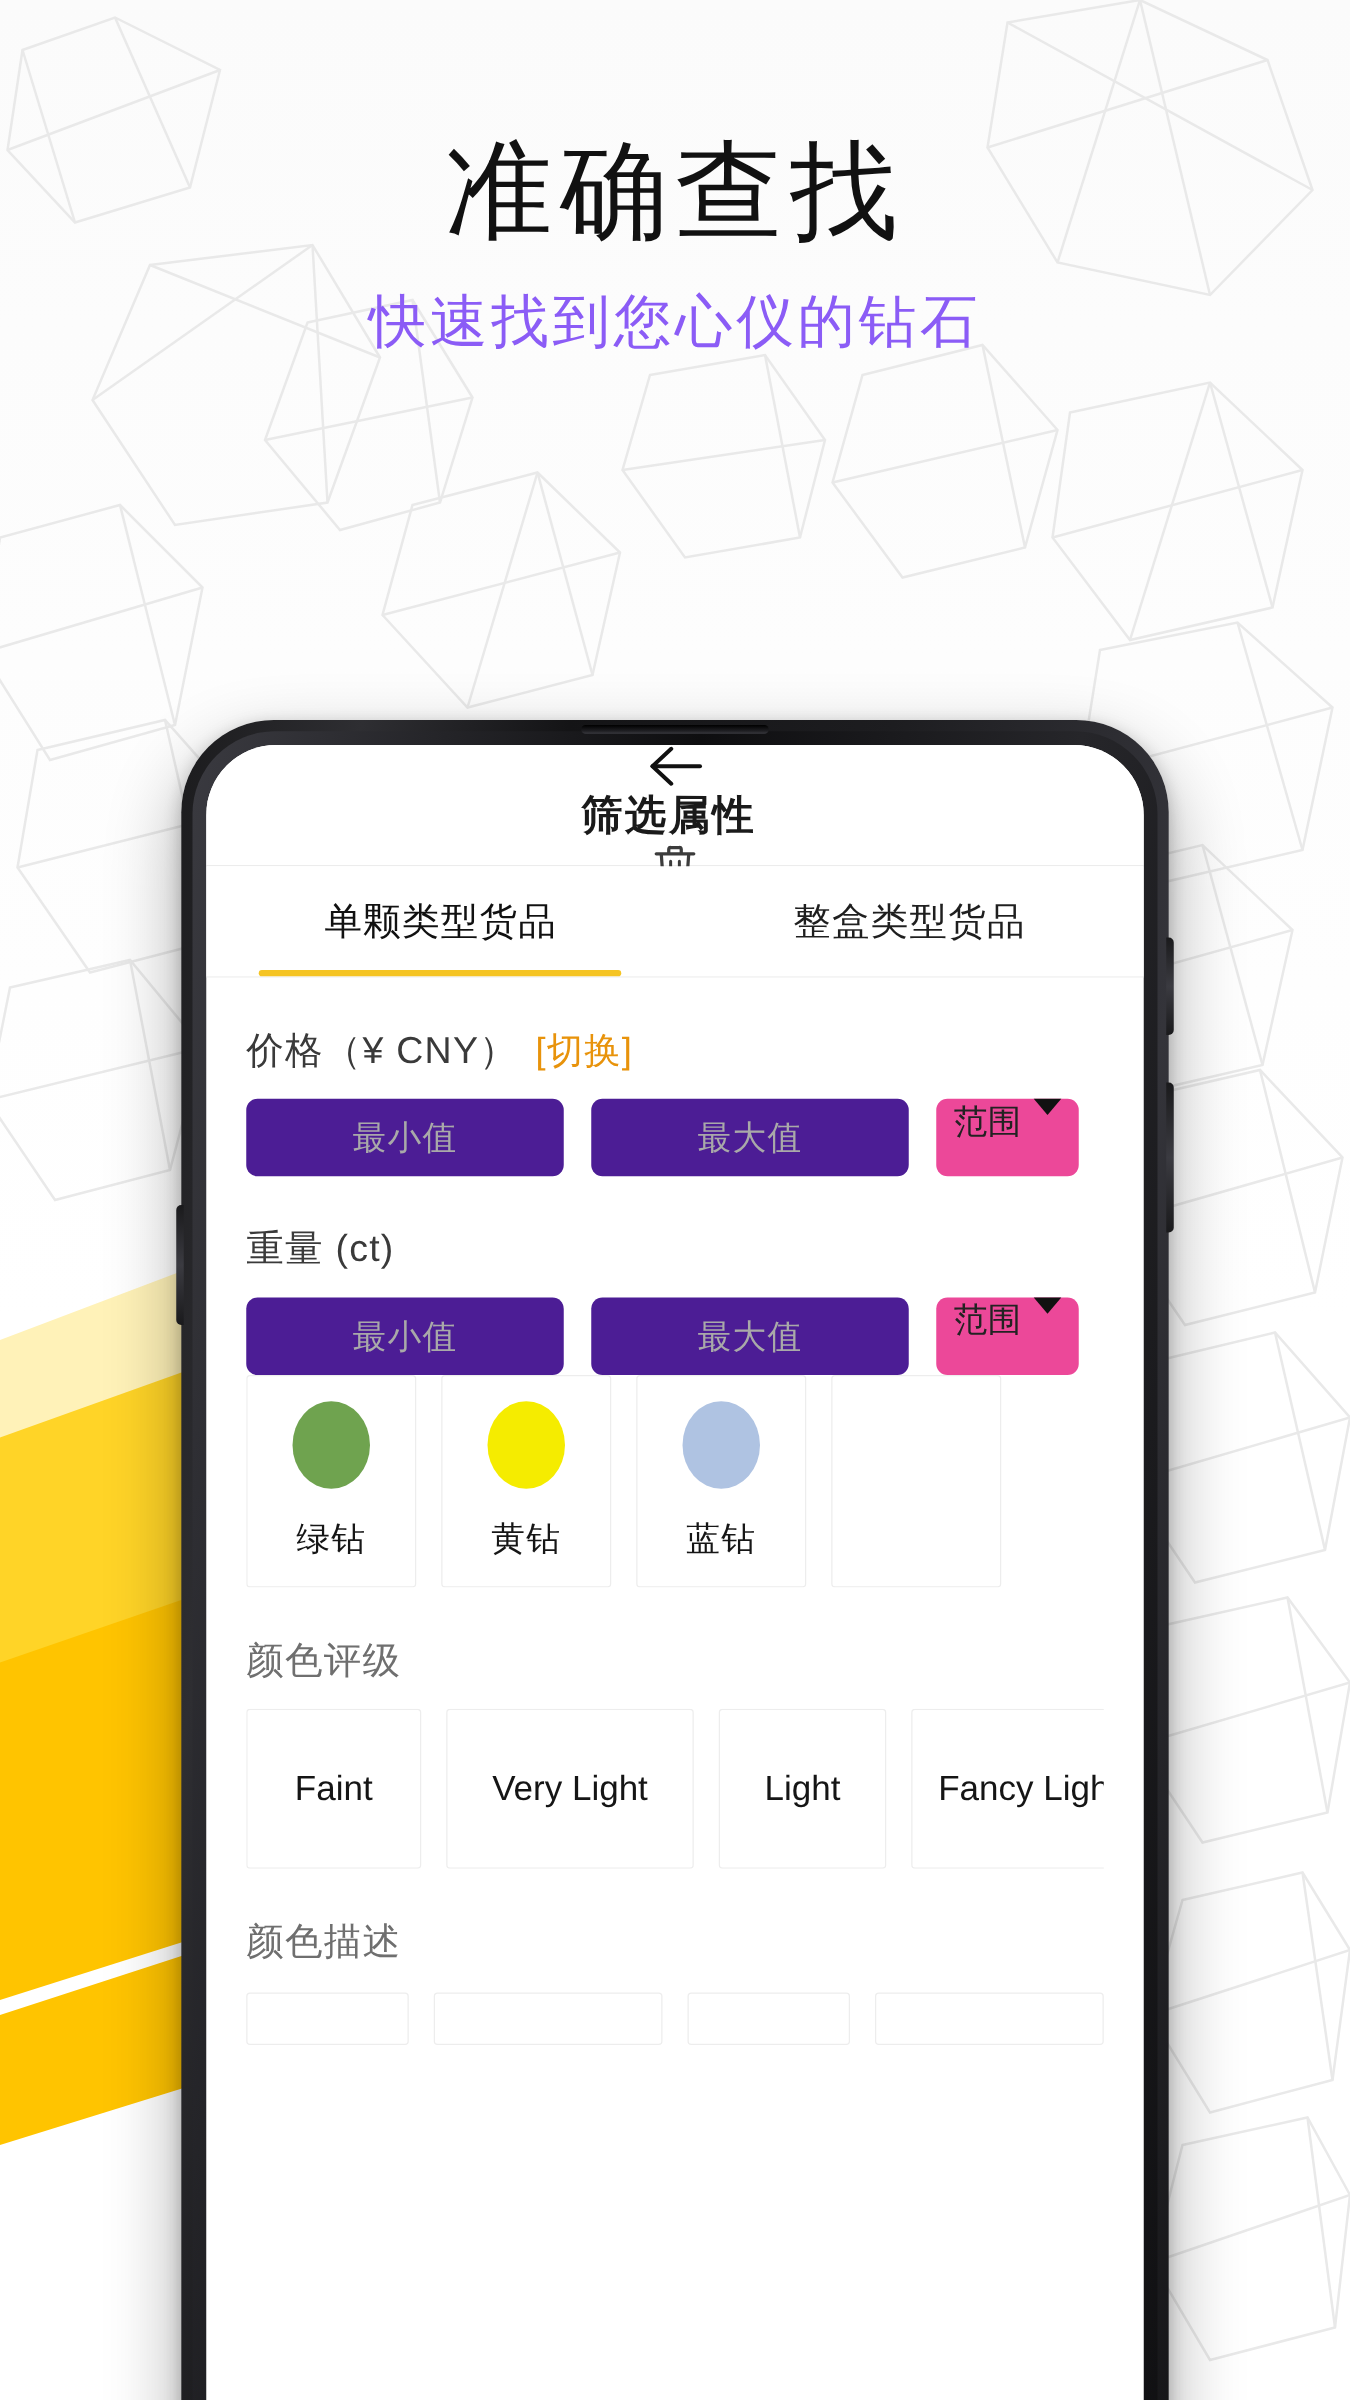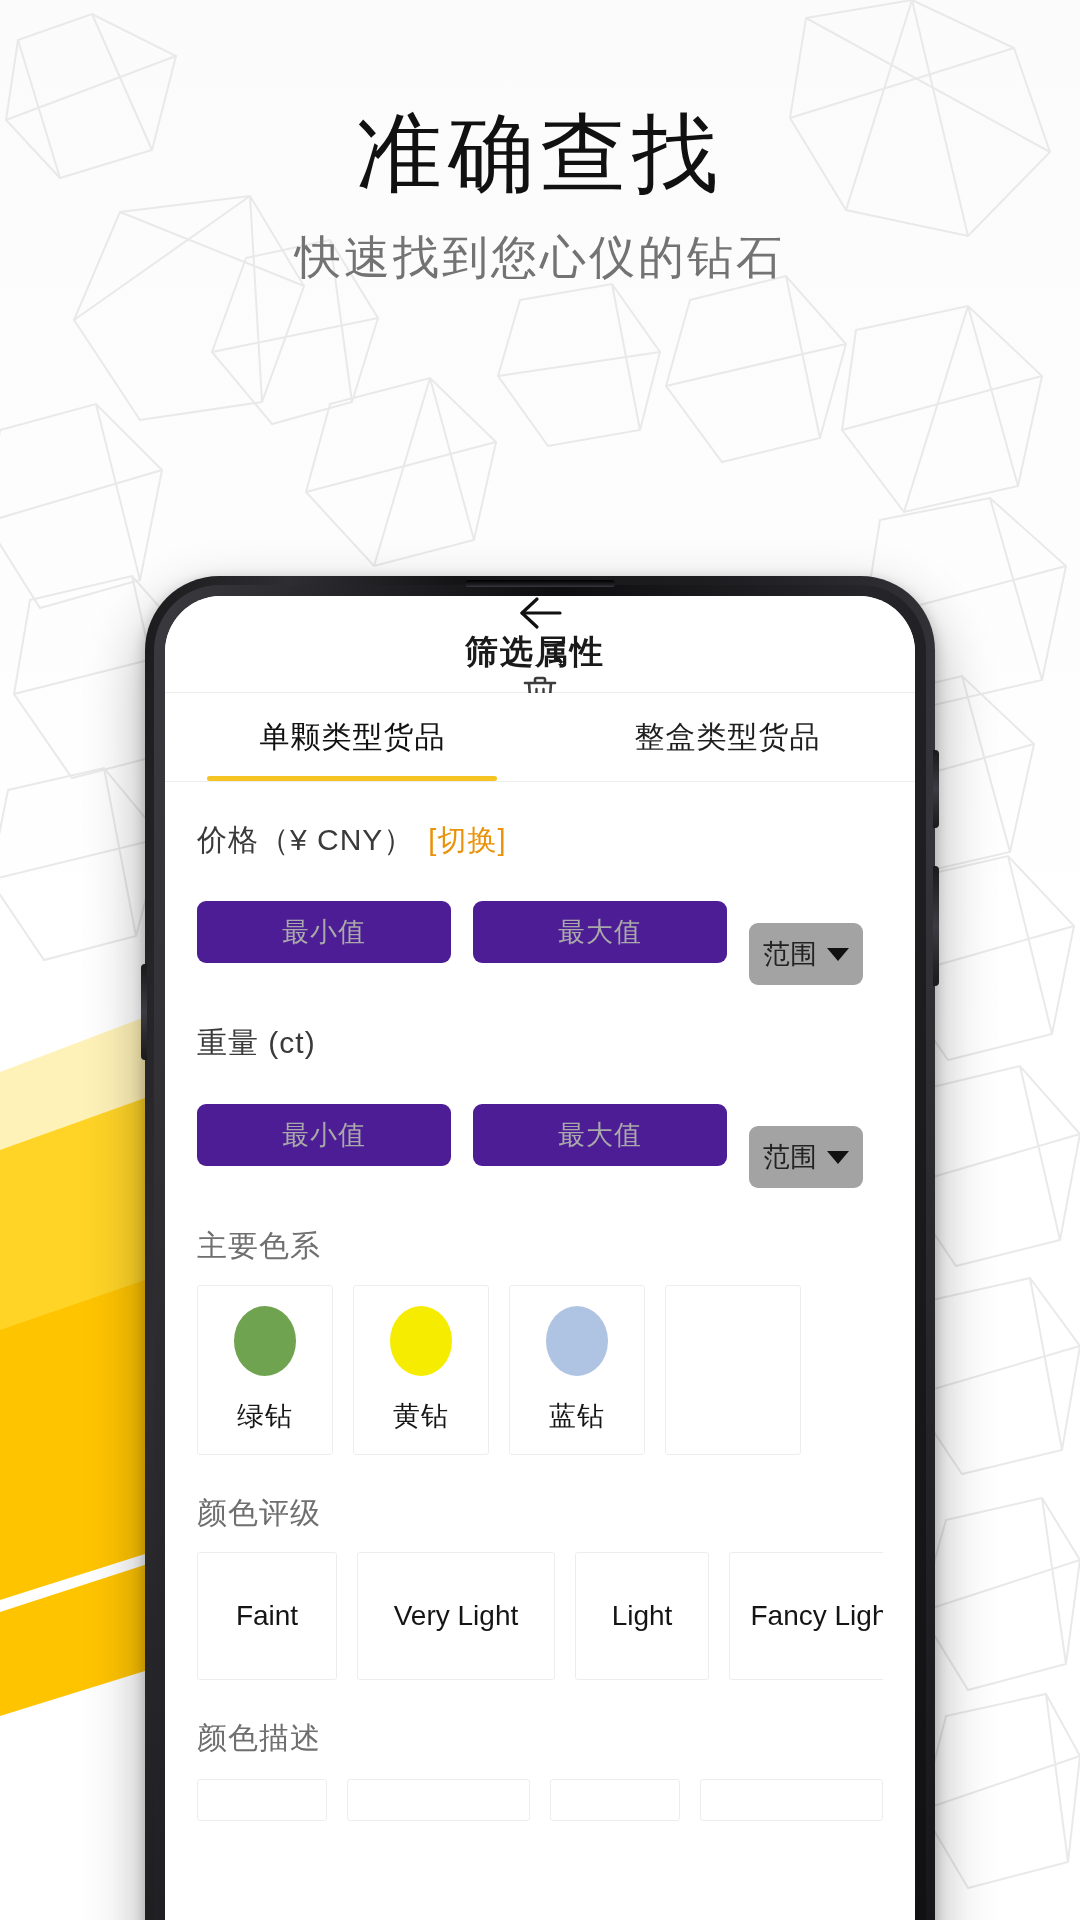--- a/index.html
+++ b/index.html
@@ -17,21 +17,21 @@
 
   
   .headline-wrap{position:absolute;top:0;left:0;width:1080px;z-index:3;text-align:center;}
   .headline{
     margin:0;padding-top:108px;
     font-size:86px;line-height:1.05;font-weight:400;color:#111111;
     letter-spacing:6px;
   }
   .subhead{
     margin:0;padding-top:32px;
-    font-size:46px;line-height:1.2;font-weight:400;color:#737373;
+    font-size:46px;line-height:1.2;font-weight:400;color:#8b5cf6;
     letter-spacing:3px;
   }
 
   
   #phone{
     position:absolute;left:145px;top:576px;width:790px;height:1400px;z-index:4;
   }
   .phone-body{
     position:absolute;left:0;top:0;width:790px;height:1400px;
     border-radius:74px 74px 0 0;
@@ -95,23 +95,23 @@
 
   .range-row{display:flex;align-items:center;gap:22px;}
   .range-input{
     height:62px;border-radius:9px;background:#4c1d95;
     display:flex;align-items:center;justify-content:center;
     color:#a9a9a9;font-size:27px;letter-spacing:1px;cursor:text;
   }
   .range-input.min{width:254px;}
   .range-input.max{width:254px;}
   .range-select{
-    height:62px;min-width:104px;padding:0 14px;border-radius:9px;background:#a3a3a3;
-    display:flex;align-items:center;justify-content:center;gap:10px;
-    font-size:27px;color:#222;cursor:pointer;box-sizing:border-box;margin-top:44px;
+    height:62px;min-width:104px;padding:0 14px;border-radius:9px;background:#ec4899;
+    display:flex;align-items:flex-start;justify-content:center;gap:10px;
+    font-size:27px;color:#222;cursor:pointer;box-sizing:border-box;
   }
   .caret{width:0;height:0;border-left:11px solid transparent;border-right:11px solid transparent;border-top:13px solid #111;}
 
   
   .swatch-row{display:flex;gap:20px;overflow:hidden;}
   .swatch-card{
     width:134px;height:168px;flex:0 0 auto;border:1px solid #ededed;border-radius:3px;background:#fff;
     display:flex;flex-direction:column;align-items:center;justify-content:center;gap:22px;cursor:pointer;
   }
   .swatch-dot{width:62px;height:70px;border-radius:50%;}
@@ -294,23 +294,20 @@
         </div>
         <div class="range-row">
           <div class="range-input min">最小值</div>
           <div class="range-input max">最大值</div>
           <div class="range-select">
             <span>范围</span>
             <span class="caret"></span>
           </div>
         </div>
 
-        <div class="sec-label grey">
-          <span>主要色系</span>
-        </div>
         <div class="swatch-row">
           <div class="swatch-card">
             <span class="swatch-dot" style="background:#6FA34F"></span>
             <span class="swatch-name">绿钻</span>
           </div>
           <div class="swatch-card">
             <span class="swatch-dot" style="background:#F5EC00"></span>
             <span class="swatch-name">黄钻</span>
           </div>
           <div class="swatch-card">

